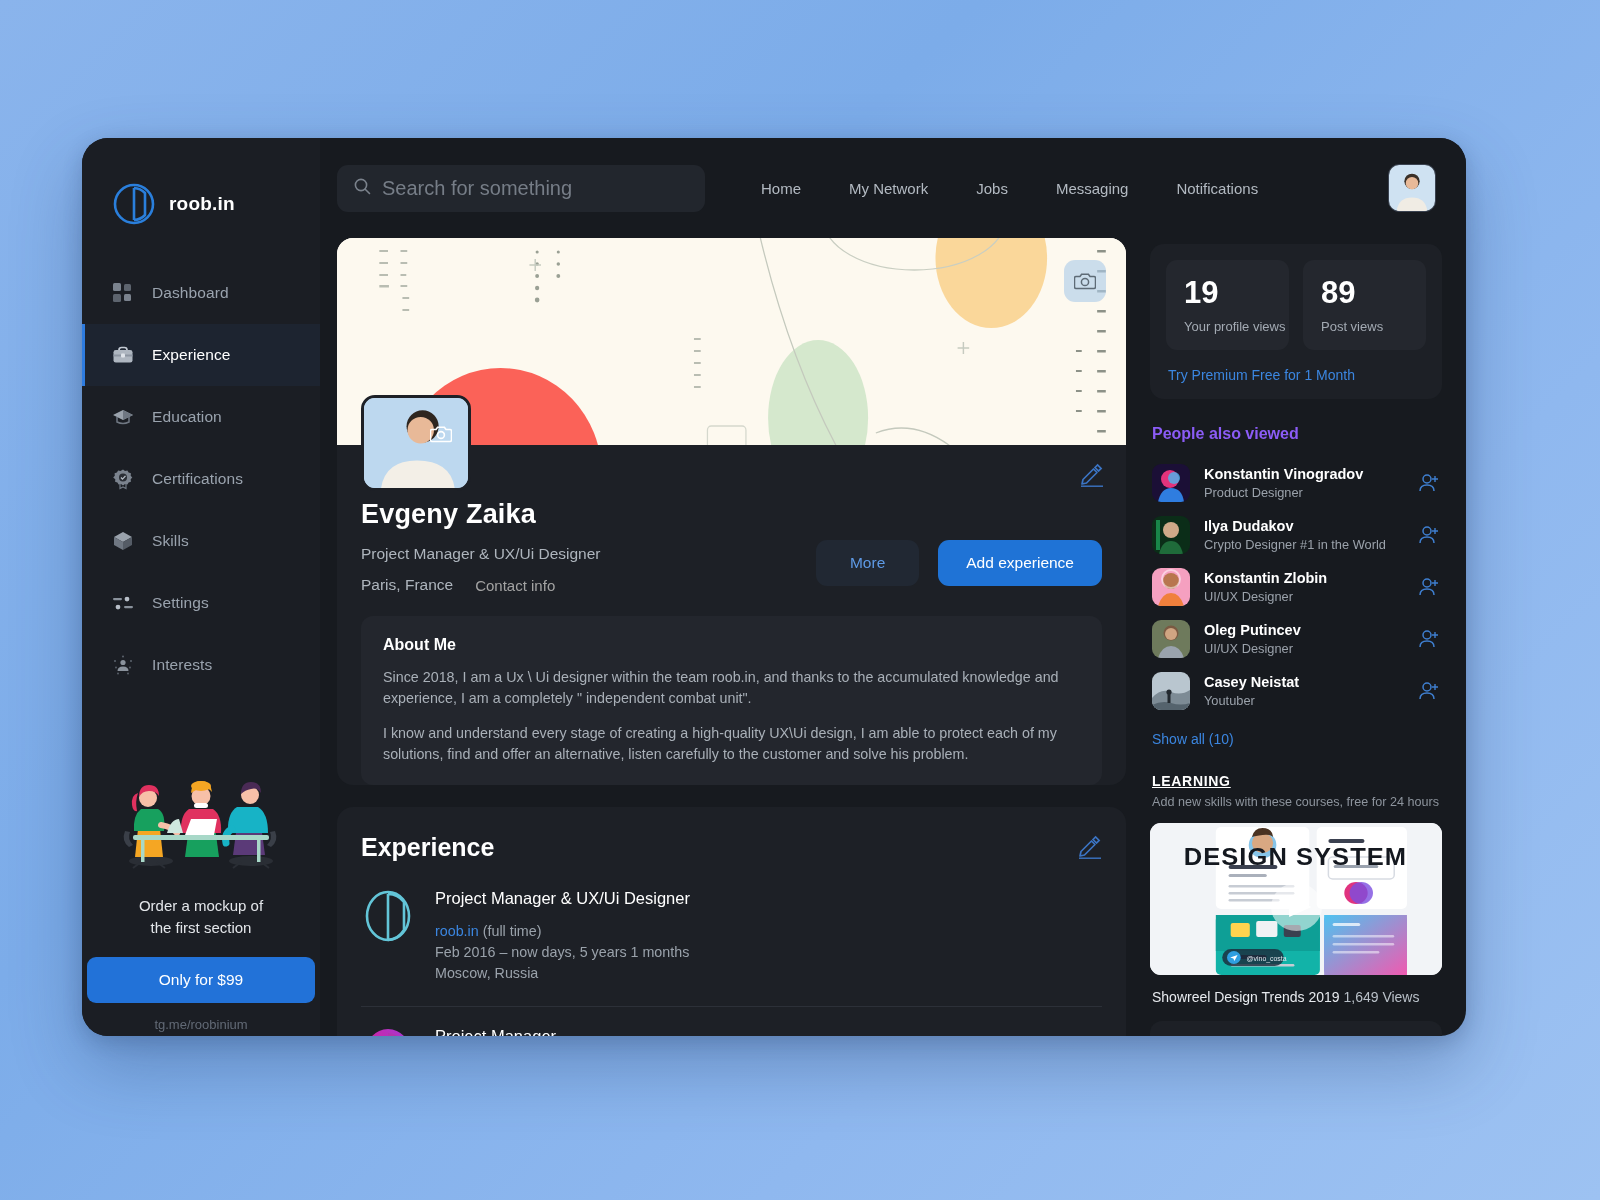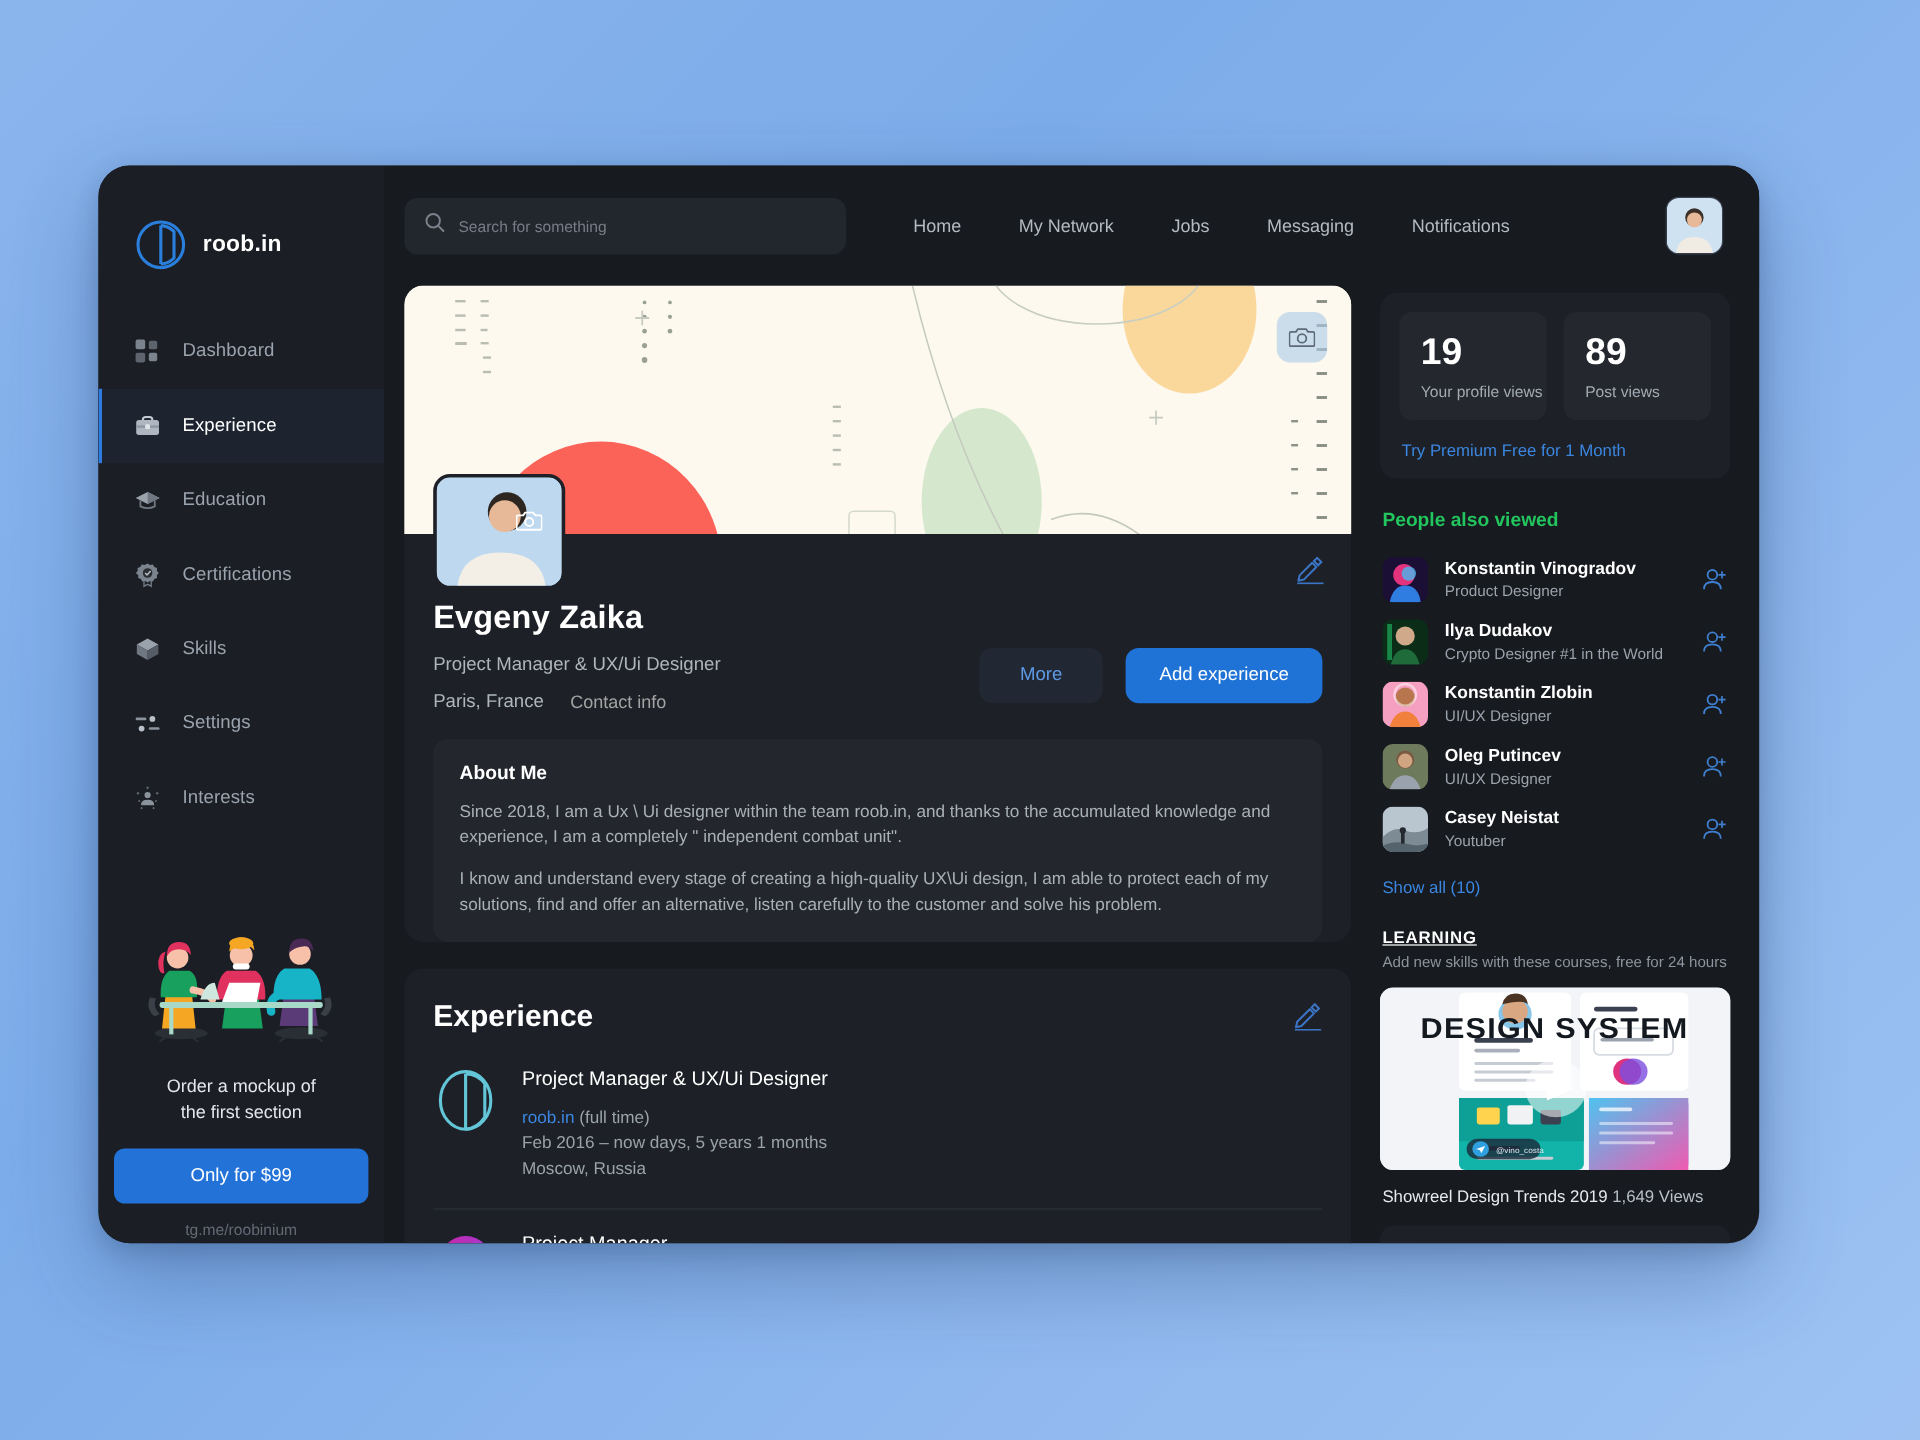--- a/index.html
+++ b/index.html
@@ -58,21 +58,21 @@
   .nav-item.active .nav-label { color: #ffffff; }
   .nav-icon { width: 22px; height: 22px; flex: 0 0 22px; display: block; }
 
   
   .promo { position: absolute; left: 0; right: 0; bottom: 4px; padding: 0 0; text-align: center; }
   .promo-art { width: 180px; height: 130px; margin: 0 auto 16px; display: block; }
   .promo-text {
     color: #e3e6ea; font-size: 15px; line-height: 22px; margin-bottom: 18px;
   }
   .promo-btn {
-    display: block; width: 212px; margin: 0 auto;
+    display: block; width: 228px; margin: 0 auto;
     background: #2272d8; color: #fff;
     font-size: 15.5px; text-align: center;
     border: none; border-radius: 9px; padding: 14px 0;
     cursor: pointer; font-family: inherit;
   }
   .promo-link { margin-top: 14px; color: #626a76; font-size: 13px; }
 
   
   .mainwrap { flex: 1; display: flex; flex-direction: column; min-width: 0; }
 
@@ -83,21 +83,21 @@
     background: #171a1f;
   }
   .search {
     width: 368px; height: 47px;
     background: #22262d; border-radius: 11px;
     display: flex; align-items: center; gap: 11px;
     padding: 0 17px;
   }
   .search input {
     background: transparent; border: none; outline: none;
-    color: #a3a3a3; font-size: 13px; font-family: inherit;
+    color: #a3a3a3; font-size: 20px; font-family: inherit;
     width: 100%;
   }
   .search input::placeholder { color: #767d87; }
   .topnav { display: flex; align-items: center; gap: 0; margin-left: 32px; flex: 1; }
   .topnav a {
     color: #b3bac2; font-size: 15px; text-decoration: none;
     padding: 0 24px; white-space: nowrap; cursor: pointer;
   }
   .avatar-btn {
     width: 48px; height: 48px; border-radius: 11px;
@@ -191,21 +191,21 @@
   .stats-card { background: #1d2026; border-radius: 14px; padding: 16px; }
   .stats-row { display: flex; gap: 14px; }
   .stat {
     flex: 1; background: #24272e; border-radius: 11px;
     padding: 17px 0 16px 18px;
   }
   .stat-num { color: #fff; font-size: 31px; font-weight: bold; line-height: 1; }
   .stat-lbl { color: #a3aab3; font-size: 13px; margin-top: 11px; }
   .premium { display: block; color: #3b86e0; font-size: 14px; margin-top: 17px; padding-left: 2px; cursor: pointer; }
 
-  .rail-h { color: #22c55e; font-size: 16px; font-weight: bold; margin: 26px 0 14px 2px; }
+  .rail-h { color: #8b5cf6; font-size: 16px; font-weight: bold; margin: 26px 0 14px 2px; }
   .person { display: flex; align-items: center; gap: 14px; padding: 7px 2px; cursor: pointer; }
   .person-av { width: 38px; height: 38px; border-radius: 9px; flex: 0 0 38px; overflow: hidden; }
   .person-info { flex: 1; min-width: 0; }
   .person-name { color: #fff; font-size: 14.5px; font-weight: bold; }
   .person-role { color: #9ba2ab; font-size: 12.8px; margin-top: 3px; }
   .person-add { width: 22px; height: 22px; flex: 0 0 22px; cursor: pointer; }
   .showall { display: block; color: #3b86e0; font-size: 14px; margin: 14px 0 0 2px; cursor: pointer; }
 
   .learn-h { color: #fff; font-size: 14px; font-weight: bold; letter-spacing: .7px; margin: 26px 0 6px 2px; text-decoration: underline; }
   .learn-sub { color: #8d949d; font-size: 12.6px; margin-left: 2px; }

